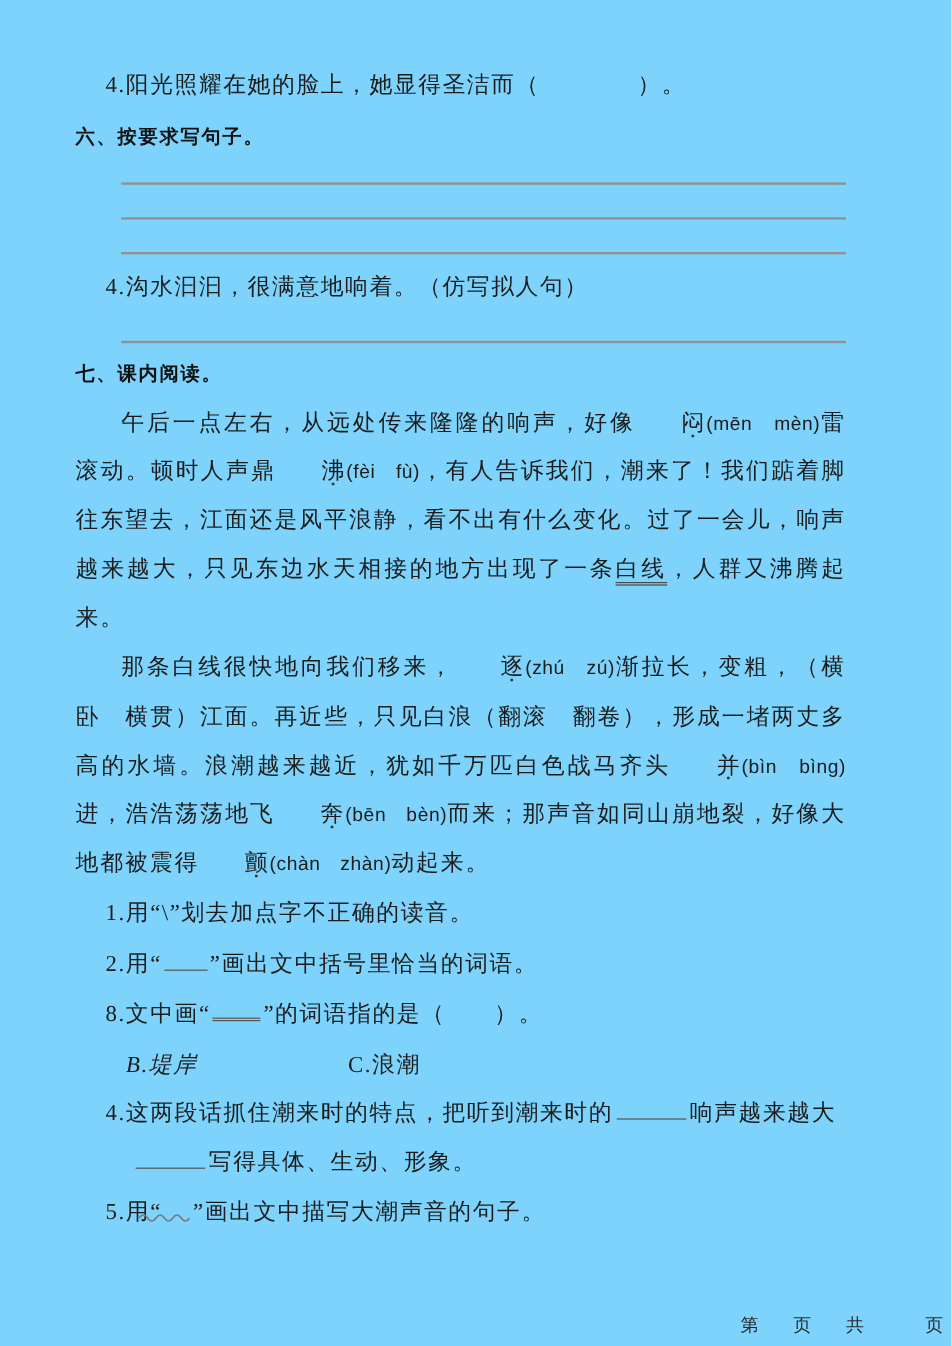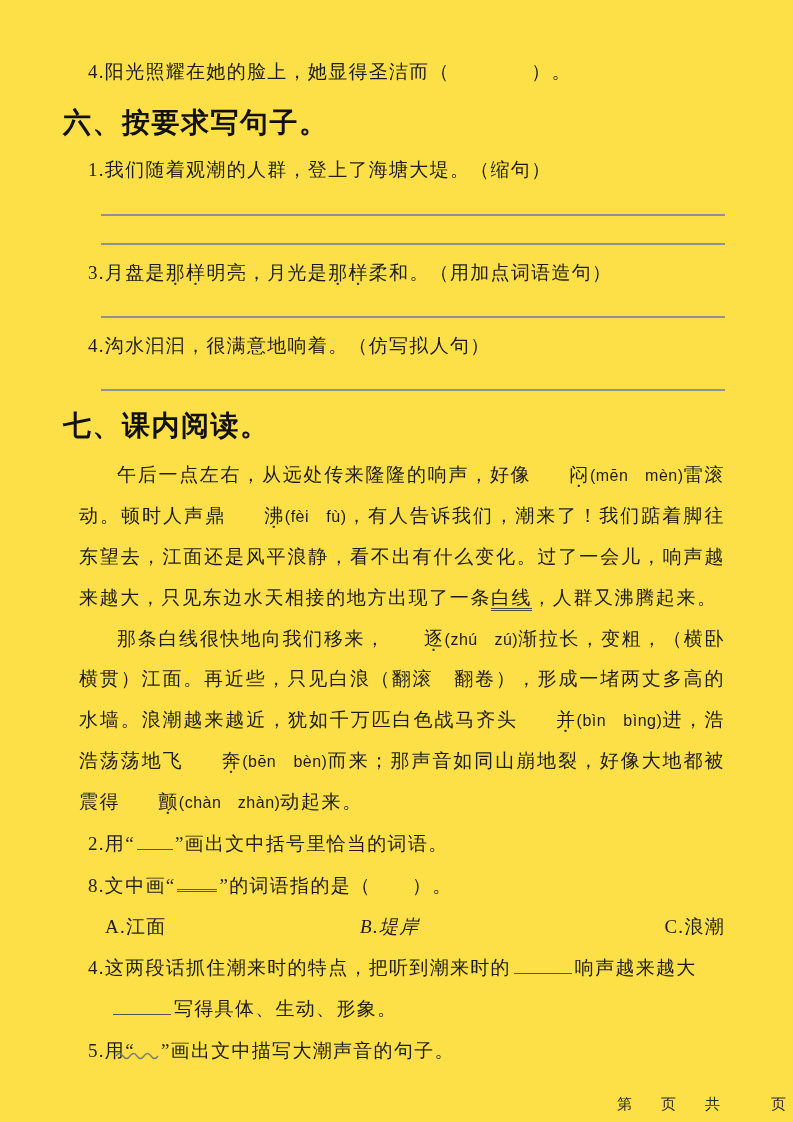--- a/index.html
+++ b/index.html
@@ -1,96 +1,94 @@
 <!DOCTYPE html>
 <html><head>
 <meta charset="utf-8">
 <style>
   html,body { margin:0; padding:0; background:#ffffff; }
   .page {
     width:793px; height:1122px; box-sizing:border-box;
-    background:#fde047; position:relative; overflow:hidden;
-    padding:44px 68px 0 63px;
+    background:#7dd3fc; position:relative; overflow:hidden;
+    padding:44px 88px 0 63px;
     font-family:"Liberation Serif", serif;
     color:#1c1c1c; font-size:19px;
   }
   .sec-title {
     font-family:Liberation Sans, sans-serif;
-    font-weight:700; font-size:28px; color:#111;
+    font-weight:700; font-size:16px; color:#111;
     letter-spacing:1.5px; margin:16px 0 4px 0;
   }
   .item {
     padding-left:25px; letter-spacing:1.3px; line-height:1.7; margin-top:12px;
   }
   .answer-line {
     height:0; border-bottom:2px solid #919191;
     margin:27px 0 10px 38px;
   }
-  .passage { margin-top:10px; text-align:justify; line-height:2.15; letter-spacing:1.6px;margin-left:16px; }
+  .passage { margin-top:10px; text-align:justify; line-height:2.15; letter-spacing:1.6px; }
   .para { margin:0; text-indent:2em; }
   .pinyin { font-family:"Liberation Sans", sans-serif; font-size:16px; letter-spacing:0.5px; }
   .dz { display:inline-block; position:relative; line-height:1.2; }
   .dz::after {
     content:"·"; position:absolute; left:50%; bottom:-0.42em;
     transform:translateX(-50%); font-size:0.8em; line-height:1; font-weight:bold; color:#333;
   }
   .u-double { border-bottom:3px double #4a4a4a; }
   .q { padding-left:47px; text-indent:-22px; letter-spacing:1.3px; line-height:2.15; margin-top:1px; }
   .blank-s { display:inline-block; width:36px; height:1em; border-bottom:1.5px solid #555; margin:0 2px; vertical-align:baseline; }
   .blank-dd { display:inline-block; width:40px; height:1em; border-bottom:3px double #555; margin:0 2px; vertical-align:baseline; }
   .blank-l { display:inline-block; width:58px; height:1em; border-bottom:1.5px solid #555; margin:0 3px; vertical-align:baseline; }
   .wavy-wrap { display:inline-block; margin:0 2px; }
   .wavy-wrap svg { vertical-align:-3px; }
   .options { display:flex; padding-left:42px; letter-spacing:1.3px; line-height:2.1; margin-top:1px; }
-  .opt-a { width:255px; } .opt-b { width:185px;font-style:italic; } .opt-c { flex:1;text-align:right; }
+  .opt-a { width:255px; } .opt-b { width:185px;font-style:italic; } .opt-c { flex:1; }
   .footer {
     position:absolute; left:0; right:0; bottom:8px; text-align:right;
     font-family:"Liberation Sans", sans-serif; font-size:15px; color:#2a2a2a; letter-spacing:7px;
   }
 </style>
 </head>
 <body>
 
 <div class="page">
 
   <div class="item">
     <span>4.阳光照耀在她的脸上，她显得圣洁而（　　　　）。</span>
   </div>
 
   <div class="sec-title">六、按要求写句子。</div>
 
-  <div class="item">
-    <span>1.我们随着观潮的人群，登上了海塘大堤。（缩句）</span>
-  </div>
   <div class="answer-line"></div>
 
   <div class="answer-line"></div>
 
-  <div class="item"><span>3.月盘是</span><span class="dz">那</span><span class="dz">样</span><span>明亮，月光是</span><span class="dz">那</span><span class="dz">样</span><span>柔和。（用加点词语造句）</span></div>
   <div class="answer-line"></div>
 
   <div class="item">
     <span>4.沟水汩汩，很满意地响着。（仿写拟人句）</span>
   </div>
   <div class="answer-line"></div>
 
   <div class="sec-title">七、课内阅读。</div>
 
   <div class="passage">
     <p class="para"><span>午后一点左右，从远处传来隆隆的响声，好像</span><span class="dz">闷</span><span class="pinyin">(mēn　mèn)</span><span>雷滚动。顿时人声鼎</span><span class="dz">沸</span><span class="pinyin">(fèi　fù)</span><span>，有人告诉我们，潮来了！我们踮着脚往东望去，江面还是风平浪静，看不出有什么变化。过了一会儿，响声越来越大，只见东边水天相接的地方出现了一条</span><span class="u-double">白线</span><span>，人群又沸腾起来。</span></p>
     <p class="para"><span>那条白线很快地向我们移来，</span><span class="dz">逐</span><span class="pinyin">(zhú　zú)</span><span>渐拉长，变粗，（横卧　横贯）江面。再近些，只见白浪（翻滚　翻卷），形成一堵两丈多高的水墙。浪潮越来越近，犹如千万匹白色战马齐头</span><span class="dz">并</span><span class="pinyin">(bìn　bìng)</span><span>进，浩浩荡荡地飞</span><span class="dz">奔</span><span class="pinyin">(bēn　bèn)</span><span>而来；那声音如同山崩地裂，好像大地都被震得</span><span class="dz">颤</span><span class="pinyin">(chàn　zhàn)</span><span>动起来。</span></p>
   </div>
 
+  <div class="q">
+    <span>1.用“\”划去加点字不正确的读音。</span>
+  </div>
 
   <div class="q"><span>2.用“</span><span class="blank-s"></span><span>”画出文中括号里恰当的词语。</span></div>
 
   <div class="q"><span>8.文中画“</span><span class="blank-dd"></span><span>”的词语指的是（　　）。</span></div>
 
   <div class="options">
-    <span class="opt-a">A.江面</span>
     <span class="opt-b">B.堤岸</span>
     <span class="opt-c">C.浪潮</span>
   </div>
 
   <div class="q"><span>4.这两段话抓住潮来时的特点，把听到潮来时的</span><span class="blank-l"></span><span>响声越来越大</span><span class="blank-l"></span><span>写得具体、生动、形象。</span></div>
 
   <div class="q"><span>5.用“</span><span class="wavy-wrap"><svg width="44" height="10" viewBox="0 0 44 10">
           <path d="M1 6 Q4.5 1 8 6 T15 6 T22 6 T29 6 T36 6 T43 6" fill="none" stroke="#7a7a7a" stroke-width="1.4"></path>
         </svg></span><span>”画出文中描写大潮声音的句子。</span></div>
 

